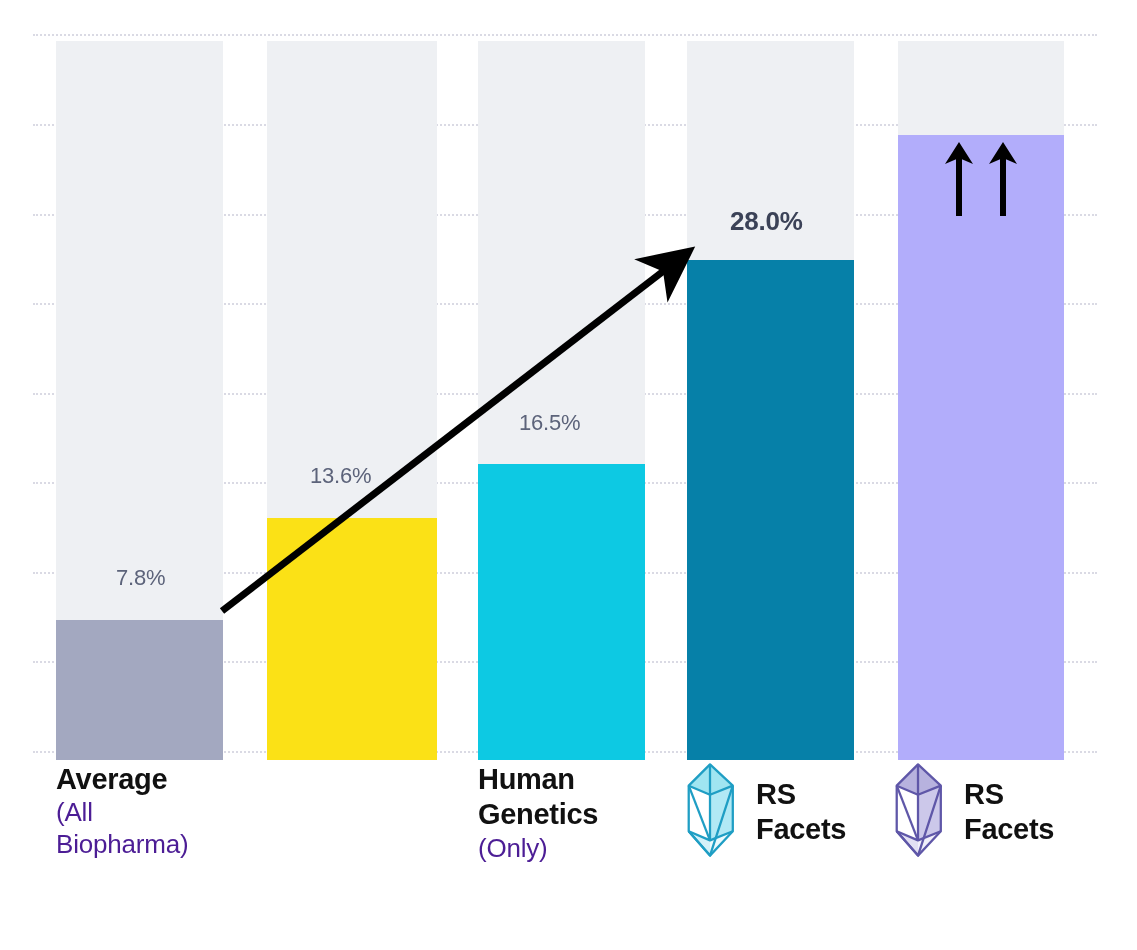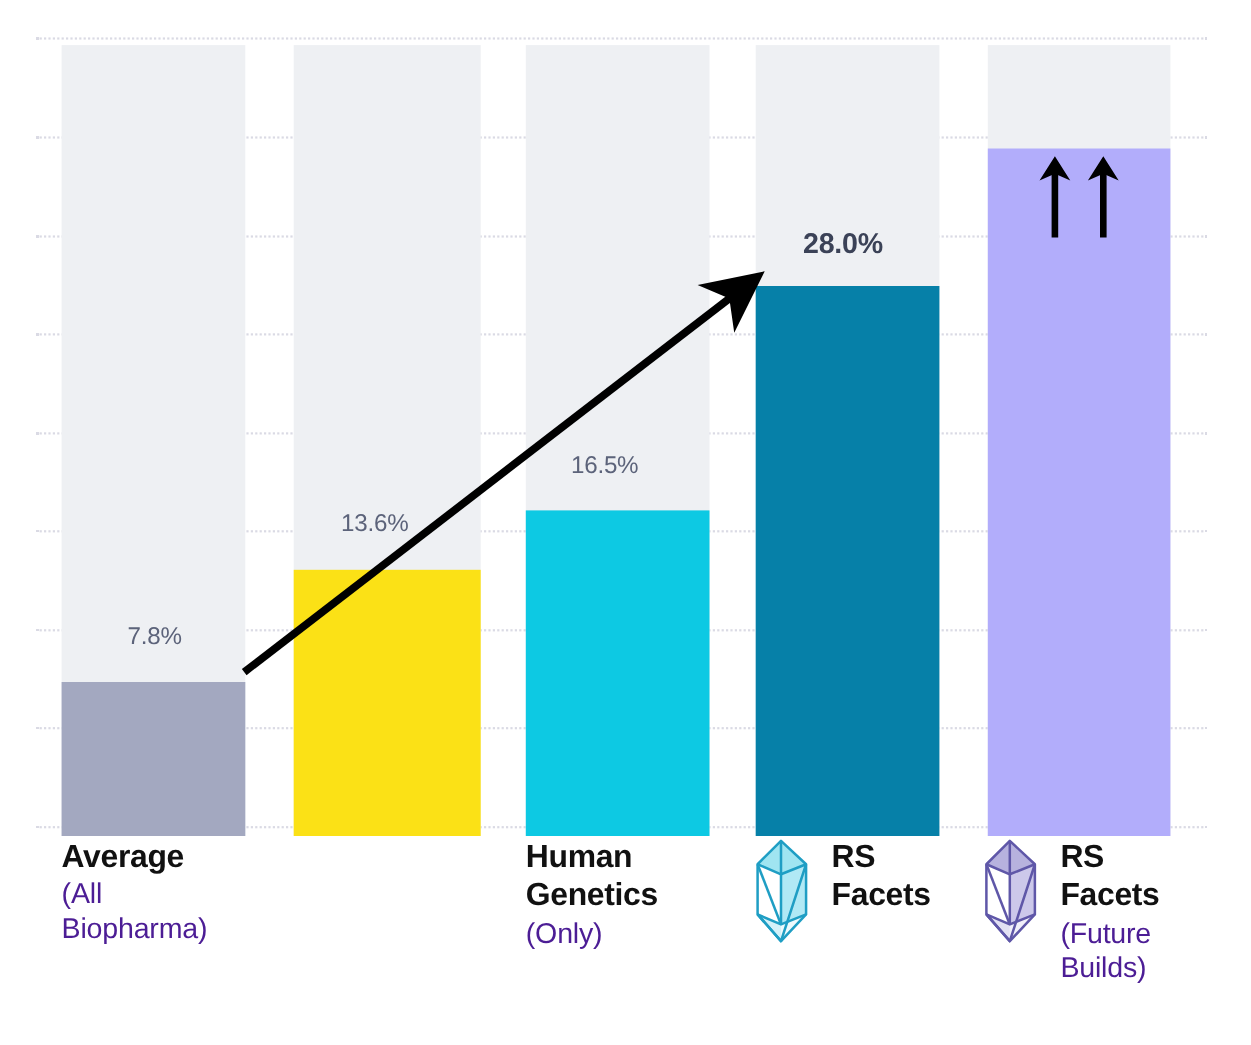--- a/index.html
+++ b/index.html
@@ -94,21 +94,21 @@
     left: 0;
     top: 762px;
     width: 1137px;
     height: 188px;
   }
   .xlabel {
     position: absolute;
     top: 0;
     display: flex;
     flex-direction: row;
-    align-items: flex-start;
+    align-items: center;
     gap: 8px;
   }
   .xlabel-text { display: block; }
   .xlabel .strong {
     font-size: 29px;
     font-weight: bold;
     color: #111111;
     line-height: 1.22;
     letter-spacing: -0.3px;
     white-space: pre-line;
@@ -251,19 +251,17 @@
               <path d="M22,96 L50,108 L80,96"></path>
               <path d="M22,96 L50,128 L80,36"></path>
               <path d="M22,36 L50,108"></path>
             </g>
           </g>
         </svg>
       </div>
       <div class="xlabel-text">
         <div class="strong">RS
 Facets</div>
-        <div class="sub">(Future
-Builds)</div>
       </div>
     </div>
 
   </div>
 </div>
 
 </body></html>

